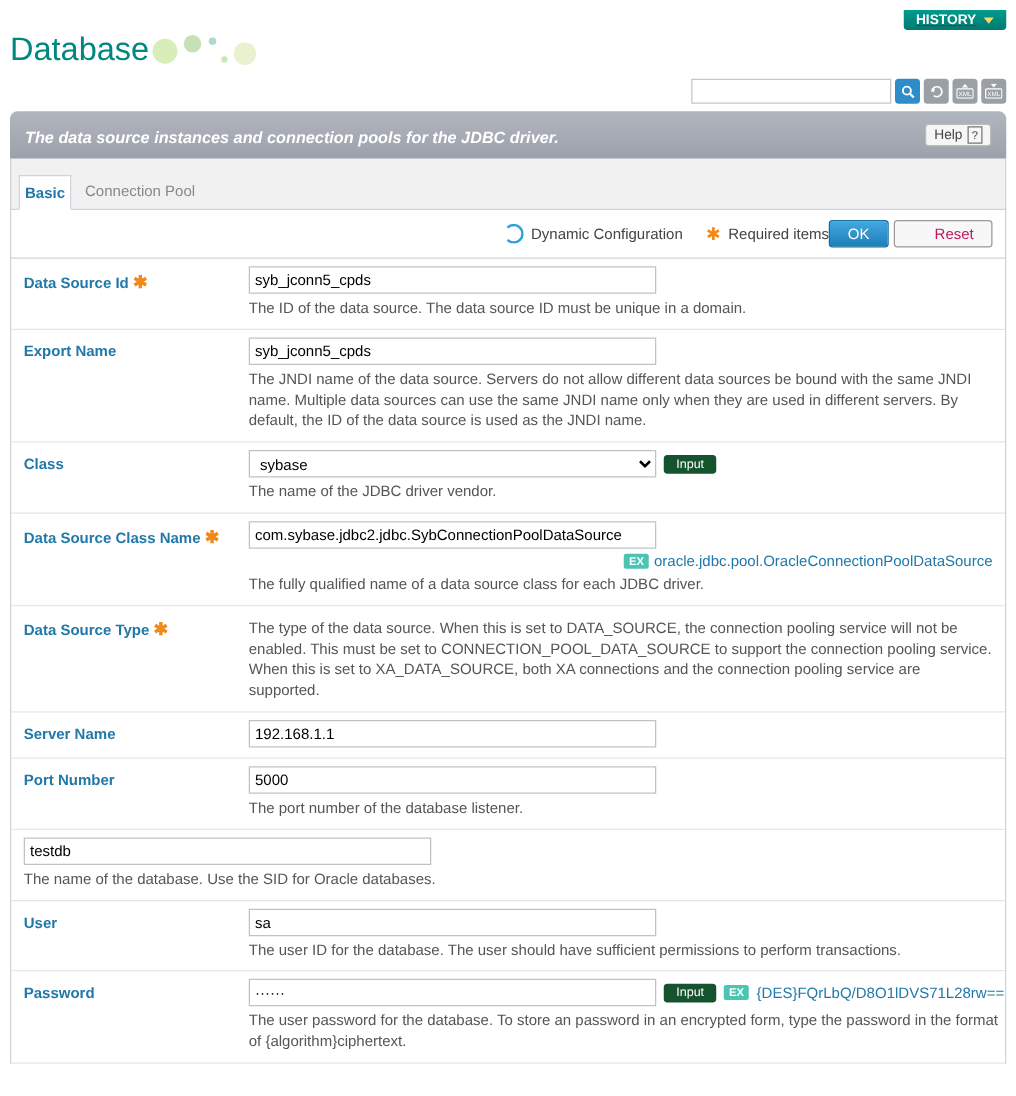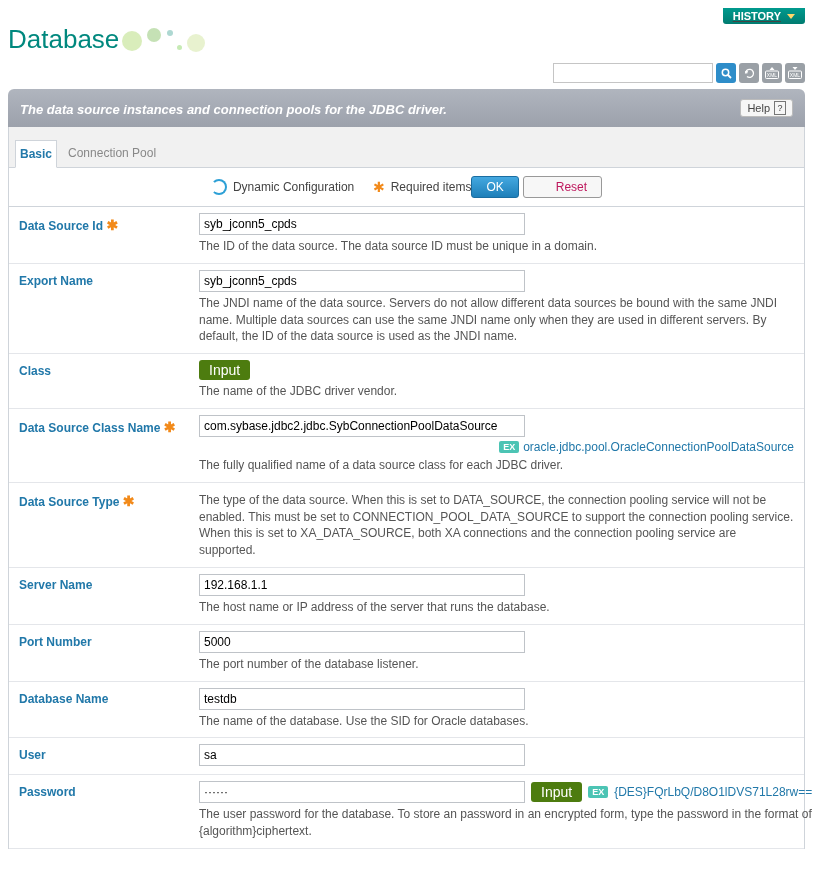--- a/index.html
+++ b/index.html
@@ -108,21 +108,21 @@
   background: #fff;
   color: #2178a9;
   font-weight: bold;
   border: 1px solid #cfd4da;
   border-bottom: 1px solid #fff;
   position: relative;
   top: 1px;
 }
 .toolbar {
   display: flex;
-  justify-content: center;
+  justify-content: flex-end;
   align-items: center;
   border: 1px solid #cfd4da;
   border-top: none;
   padding: 8px 10px;
 }
 .toolbar-left { display: flex; align-items: center; gap: 6px; }
 .refresh-icon {
   width: 12px; height: 12px;
   border: 2px solid #2da0d6;
   border-left-color: transparent;
@@ -160,25 +160,25 @@
   width: 326px;
   border: 1px solid #bfc3c8;
   padding: 3px 4px;
   font-size: 12px;
   font-family: inherit;
   box-sizing: border-box;
   background: #fff;
 }
 .select-input { height: 22px; }
 .small-btn {
-  background: #4d7c0f;
+  background: #14532d;
   color: #fff;
   padding: 2px 10px;
   border-radius: 3px;
-  font-size: 14px;
+  font-size: 10px;
   cursor: pointer;
 }
 .help-text { color: #555; font-size: 12px; margin-top: 3px; line-height: 1.4; }
 .example-line { display: flex; justify-content: flex-end; align-items: center; gap: 4px; margin-top: 3px;}
 .ex-badge {
   background: #4cc4b4;
   color: #fff;
   font-size: 9px;
   font-weight: bold;
   padding: 1px 4px;
@@ -281,20 +281,23 @@
     <div class="form-content">
       <input class="text-input" value="syb_jconn5_cpds" style="">
       <div class="help-text">The JNDI name of the data source. Servers do not allow different data sources be bound with the same JNDI name. Multiple data sources can use the same JNDI name only when they are used in different servers. By default, the ID of the data source is used as the JNDI name.</div>
     </div>
   </div>
 
   <div class="form-row">
     <div class="form-label">Class</div>
     <div class="form-content">
       <div class="field-line">
+        <select class="select-input">
+          <option>sybase</option>
+        </select>
         <span class="small-btn">Input</span>
       </div>
       <div class="help-text">The name of the JDBC driver vendor.</div>
     </div>
   </div>
 
   <div class="form-row">
     <div class="form-label">
       <span>Data Source Class Name</span> <span class="req-star">✱</span>
     </div>
@@ -314,44 +317,43 @@
     </div>
     <div class="form-content">
       <div class="help-text">The type of the data source. When this is set to DATA_SOURCE, the connection pooling service will not be enabled. This must be set to CONNECTION_POOL_DATA_SOURCE to support the connection pooling service. When this is set to XA_DATA_SOURCE, both XA connections and the connection pooling service are supported.</div>
     </div>
   </div>
 
   <div class="form-row">
     <div class="form-label">Server Name</div>
     <div class="form-content">
       <input class="text-input" value="192.168.1.1" style="">
-      <div class="help-text">The host name or IP address of the server that runs the database.</div>
     </div>
   </div>
 
   <div class="form-row">
     <div class="form-label">Port Number</div>
     <div class="form-content">
       <input class="text-input" value="5000" style="">
       <div class="help-text">The port number of the database listener.</div>
     </div>
   </div>
 
   <div class="form-row">
-    <div class="form-label">Database Name</div>
     <div class="form-content">
       <input class="text-input" value="testdb" style="">
       <div class="help-text">The name of the database. Use the SID for Oracle databases.</div>
     </div>
   </div>
 
   <div class="form-row">
     <div class="form-label">User</div>
     <div class="form-content">
       <input class="text-input" value="sa" style="">
+      <div class="help-text">The user ID for the database. The user should have sufficient permissions to perform transactions.</div>
     </div>
   </div>
 
   <div class="form-row">
     <div class="form-label">Password</div>
     <div class="form-content">
       <div class="field-line">
         <input class="text-input" value="······" style="">
         <span class="small-btn">Input</span>
         <span class="ex-badge">EX</span>

